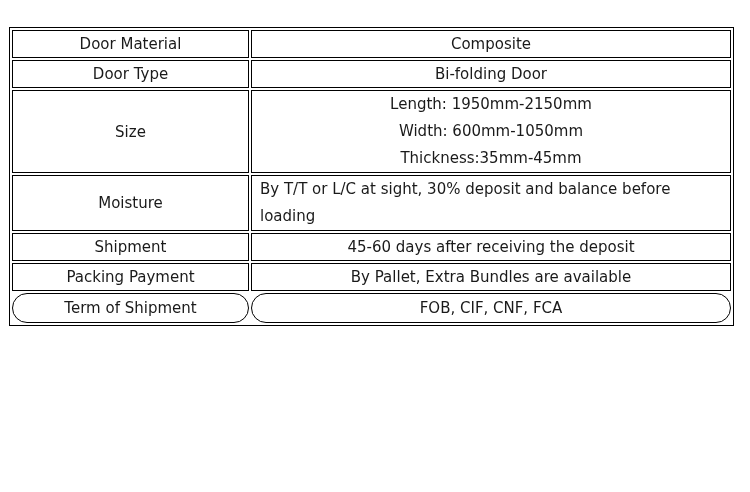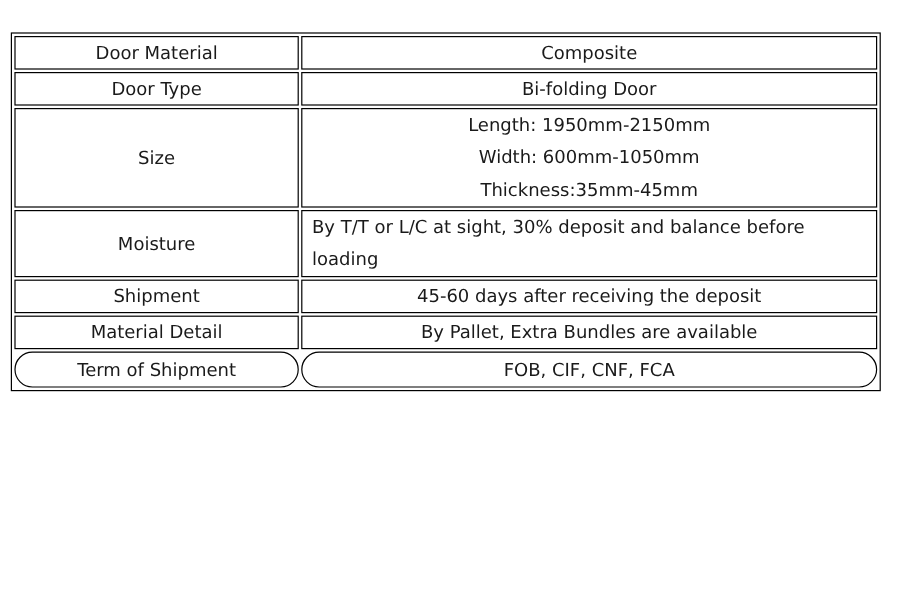--- a/index.html
+++ b/index.html
@@ -80,21 +80,21 @@
     <td class="label-cell">Moisture</td>
     <td class="value-cell align-left">By T/T or L/C at sight, 30% deposit and balance before loading</td>
   </tr>
 
   <tr>
     <td class="label-cell">Shipment</td>
     <td class="value-cell">45-60 days after receiving the deposit</td>
   </tr>
 
   <tr>
-    <td class="label-cell">Material Detail</td>
+    <td class="label-cell">Packing Payment</td>
     <td class="value-cell">By Pallet, Extra Bundles are available</td>
   </tr>
 
   <tr class="row-last">
     <td class="label-cell">Term of Shipment</td>
     <td class="value-cell">FOB, CIF, CNF, FCA</td>
   </tr>
 </tbody>
   </table>
 </div>

